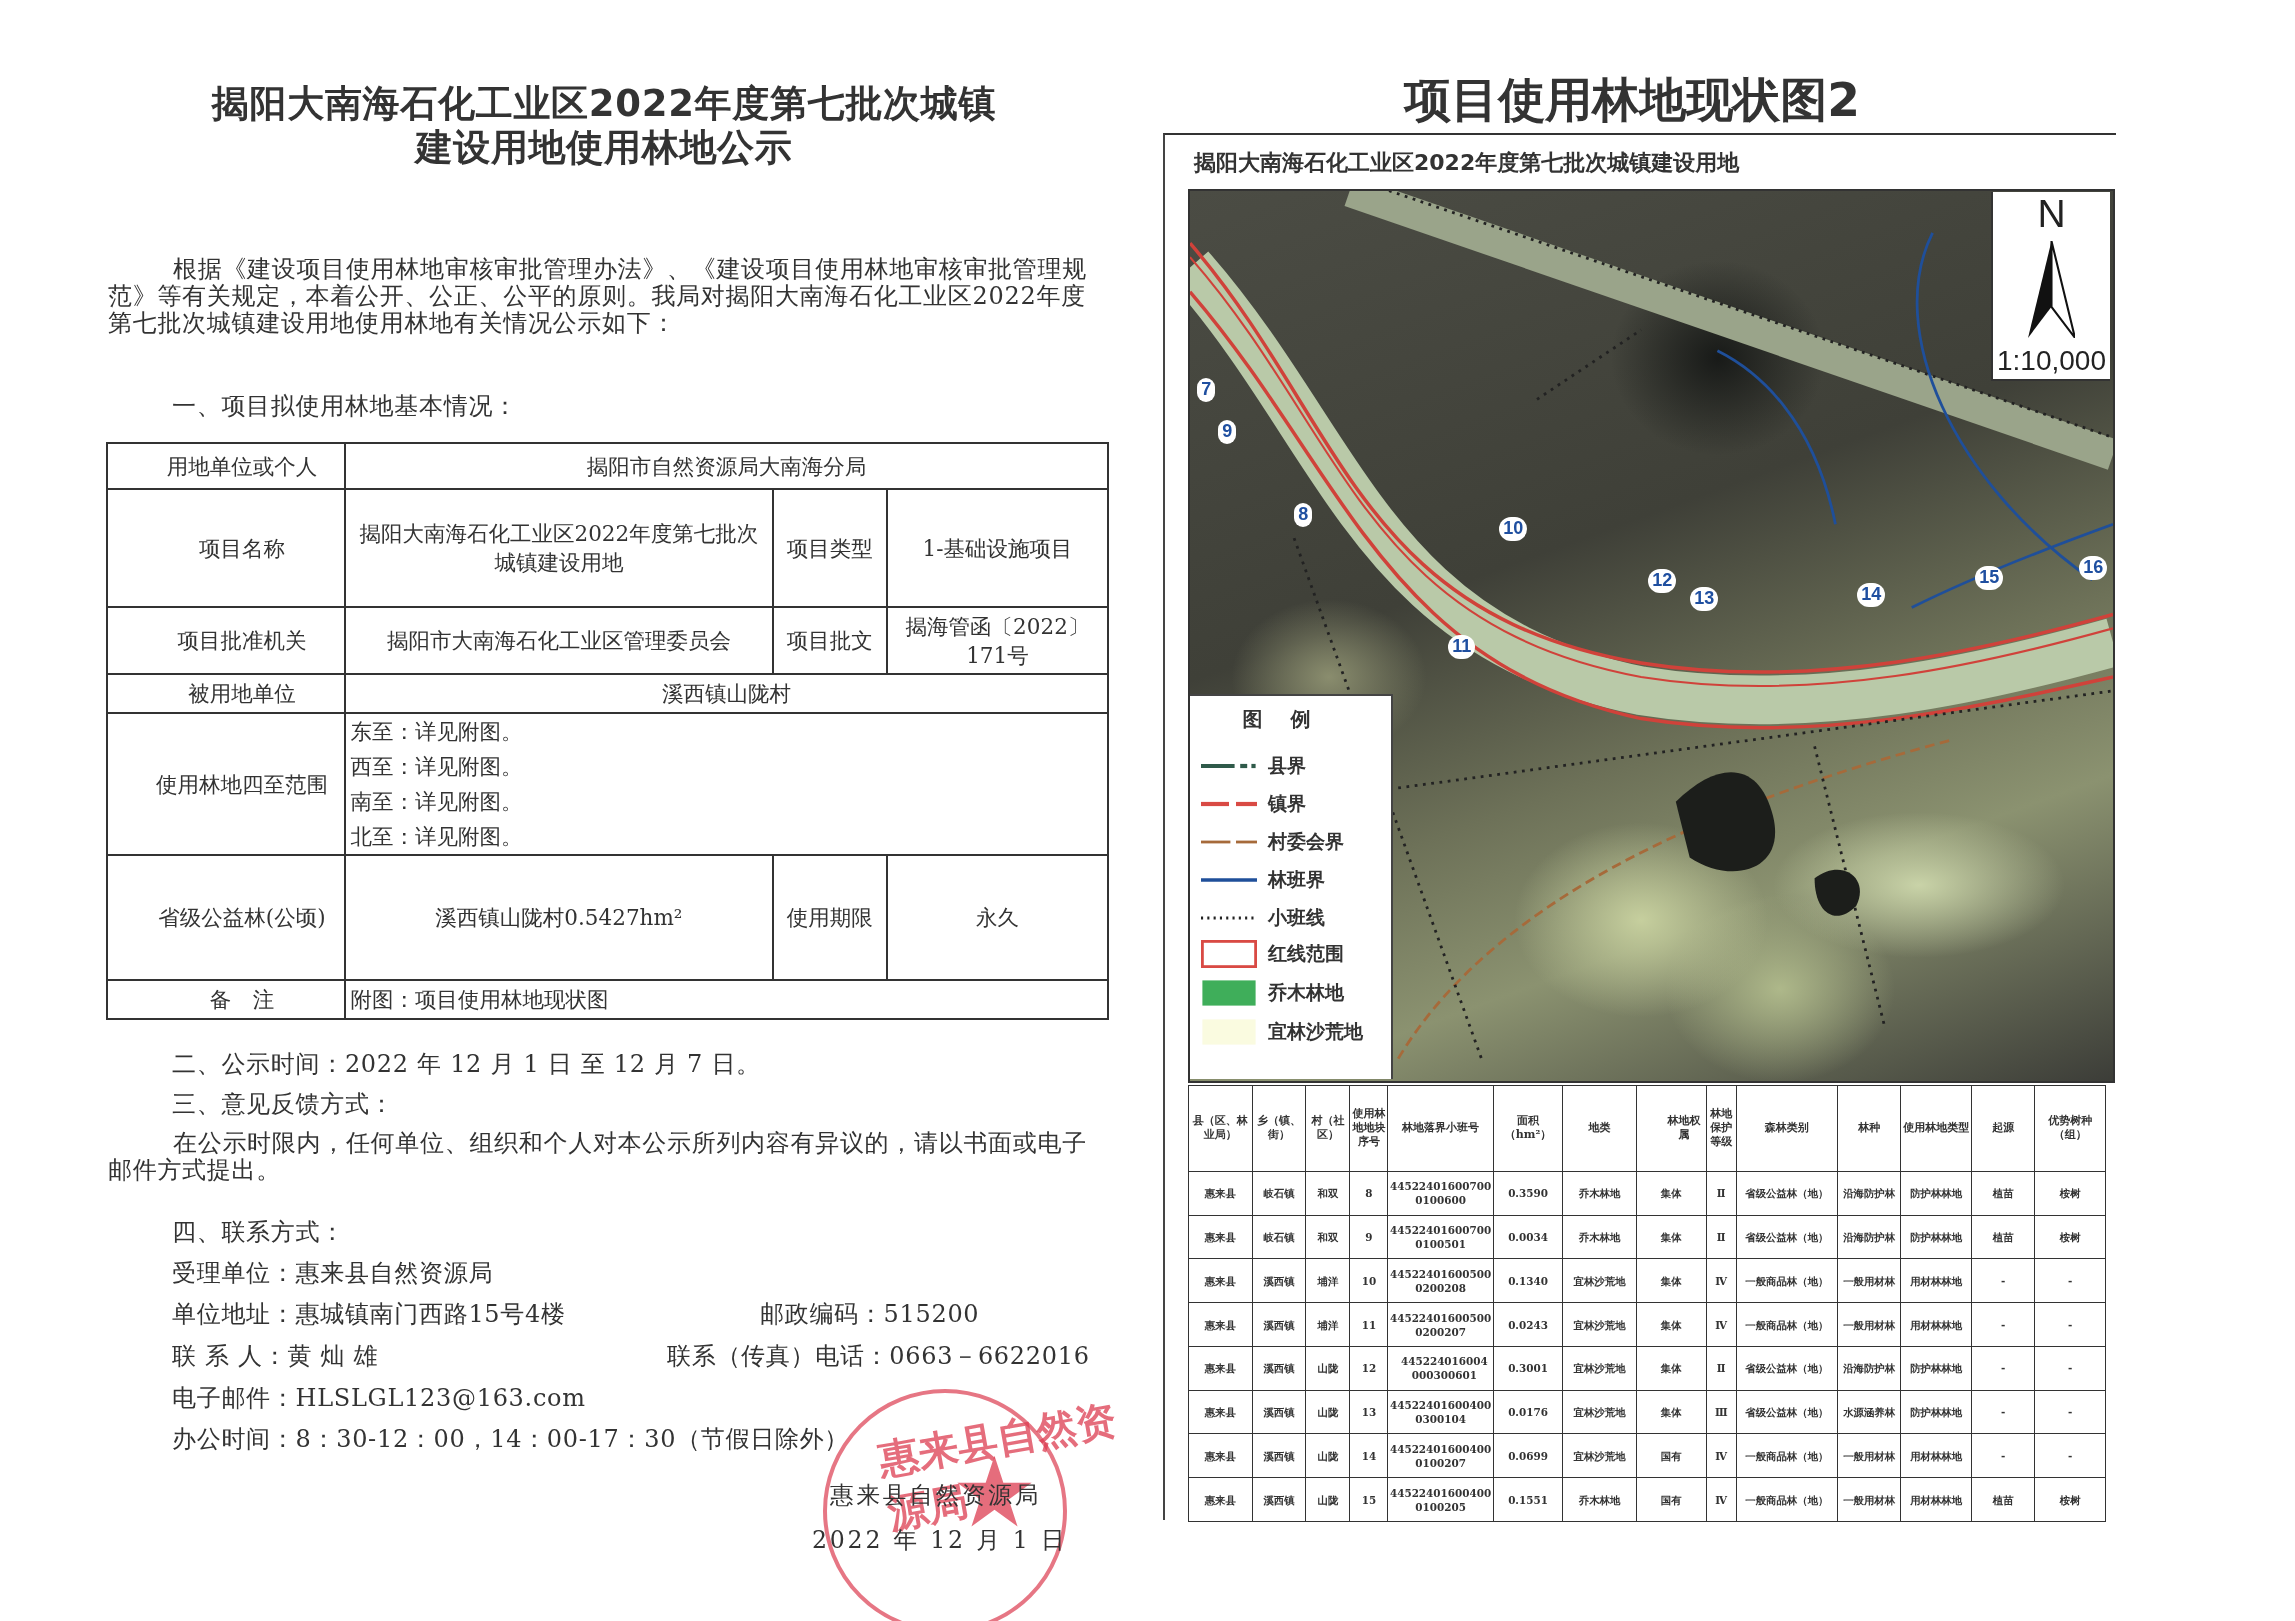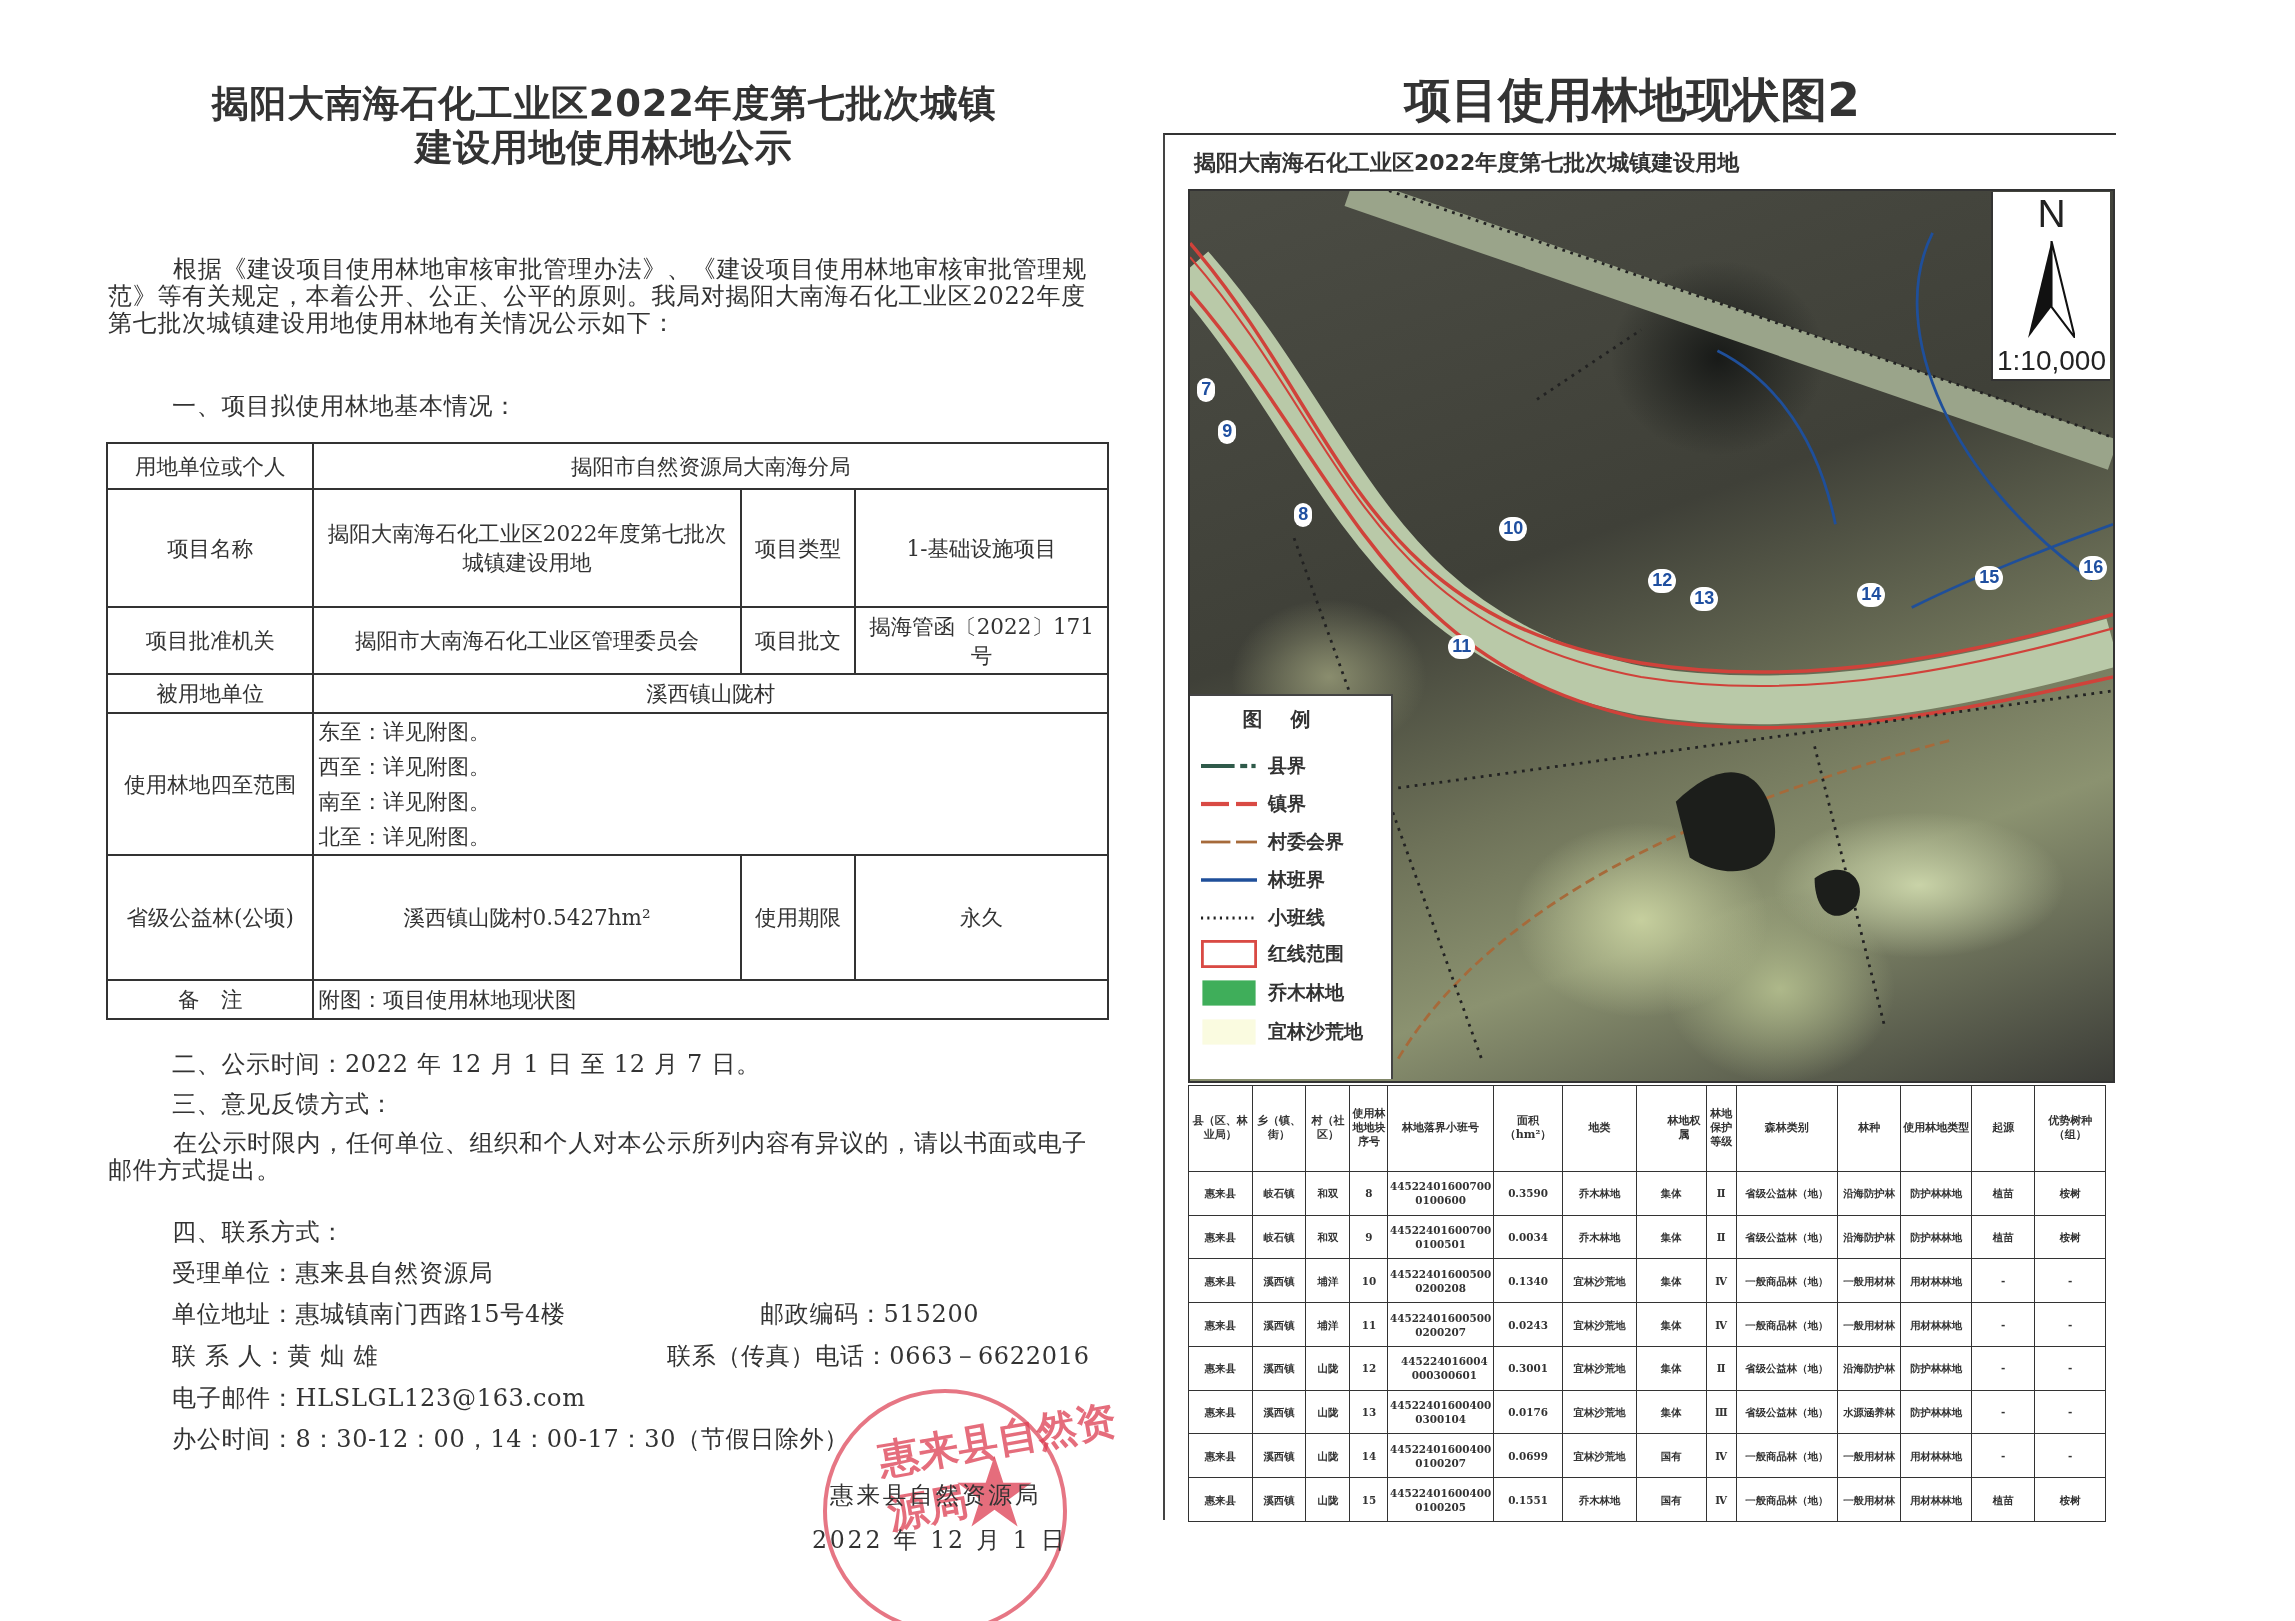--- a/index.html
+++ b/index.html
@@ -4,21 +4,21 @@
 <style>
   html,body{margin:0;padding:0;background:#fff;}
   body{width:2295px;height:1622px;position:relative;overflow:hidden;font-family:"DejaVu Serif","Liberation Serif",serif;color:#222;}
   .left{position:absolute;left:0;top:0;width:1146px;height:1622px;}
   .doc-title{position:absolute;left:104px;top:82px;width:1000px;text-align:center;font-family:"DejaVu Sans","Liberation Sans",sans-serif;font-weight:bold;font-size:37px;line-height:44px;color:#333;letter-spacing:0.7px;}
   .para{position:absolute;font-size:24px;line-height:27px;color:#333;}
   .p-intro{left:108px;top:256px;width:1000px;text-indent:65px;letter-spacing:0.7px;}
   .sec{position:absolute;left:172px;font-size:24px;color:#333;letter-spacing:0.7px;}
   table.info{position:absolute;left:106px;top:442px;width:1003px;border-collapse:collapse;font-size:21.5px;color:#333;}
   table.info td{border:2.1px solid #333;text-align:center;vertical-align:middle;padding:0 4.2px;line-height:29px;}
-  table.info td.lab{width:196px;}
+  table.info td.lab{width:196px;padding-left:36px;}
   table.info td.left-al{text-align:left;}
   .contact-line{position:absolute;left:172px;font-size:24px;color:#333;letter-spacing:0.7px;}
   .sig{position:absolute;font-size:23.6px;color:#333;}
   .stamp{position:absolute;left:823px;top:1389px;width:236px;height:236px;border:4.9px solid rgba(220,60,80,0.7);border-radius:50%;}
   .stamp-star{position:absolute;left:951px;top:1444px;color:rgba(220,60,80,0.75);font-size:97px;line-height:97px;}
   .stamp-text{position:absolute;color:rgba(220,60,80,0.75);font-size:40px;font-weight:bold;}
   .map-title{position:absolute;left:1146px;top:69px;width:972px;text-align:center;font-family:"DejaVu Sans","Liberation Sans",sans-serif;font-weight:bold;font-size:47px;color:#333;}
   .frame{position:absolute;left:1163px;top:133px;width:951px;height:1385px;border-left:2.1px solid #444;border-top:2.8px solid #333;}
   .frame-sub{position:absolute;left:1194px;top:148px;font-family:"DejaVu Sans","Liberation Sans",sans-serif;font-weight:bold;font-size:22px;color:#333;}
   .map{position:absolute;left:1188px;top:189px;width:923px;height:890px;border:2.1px solid #333;overflow:hidden;

